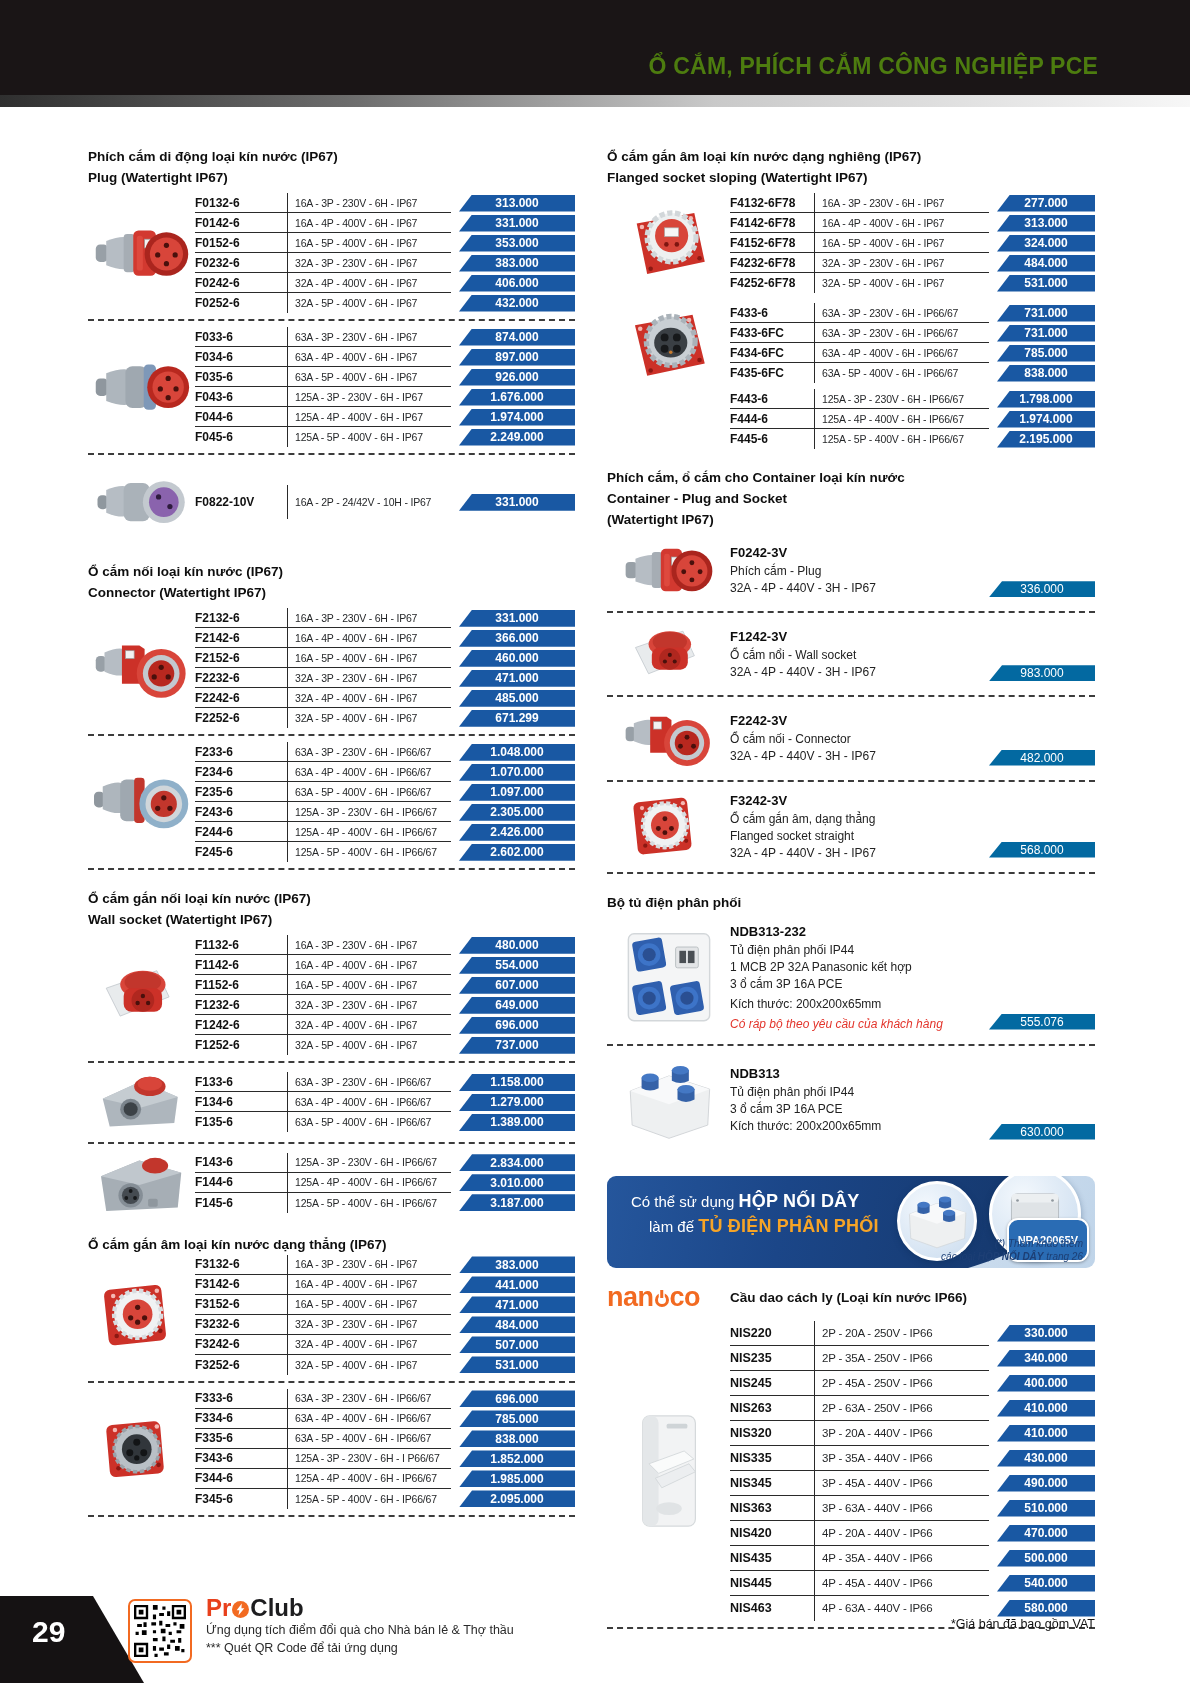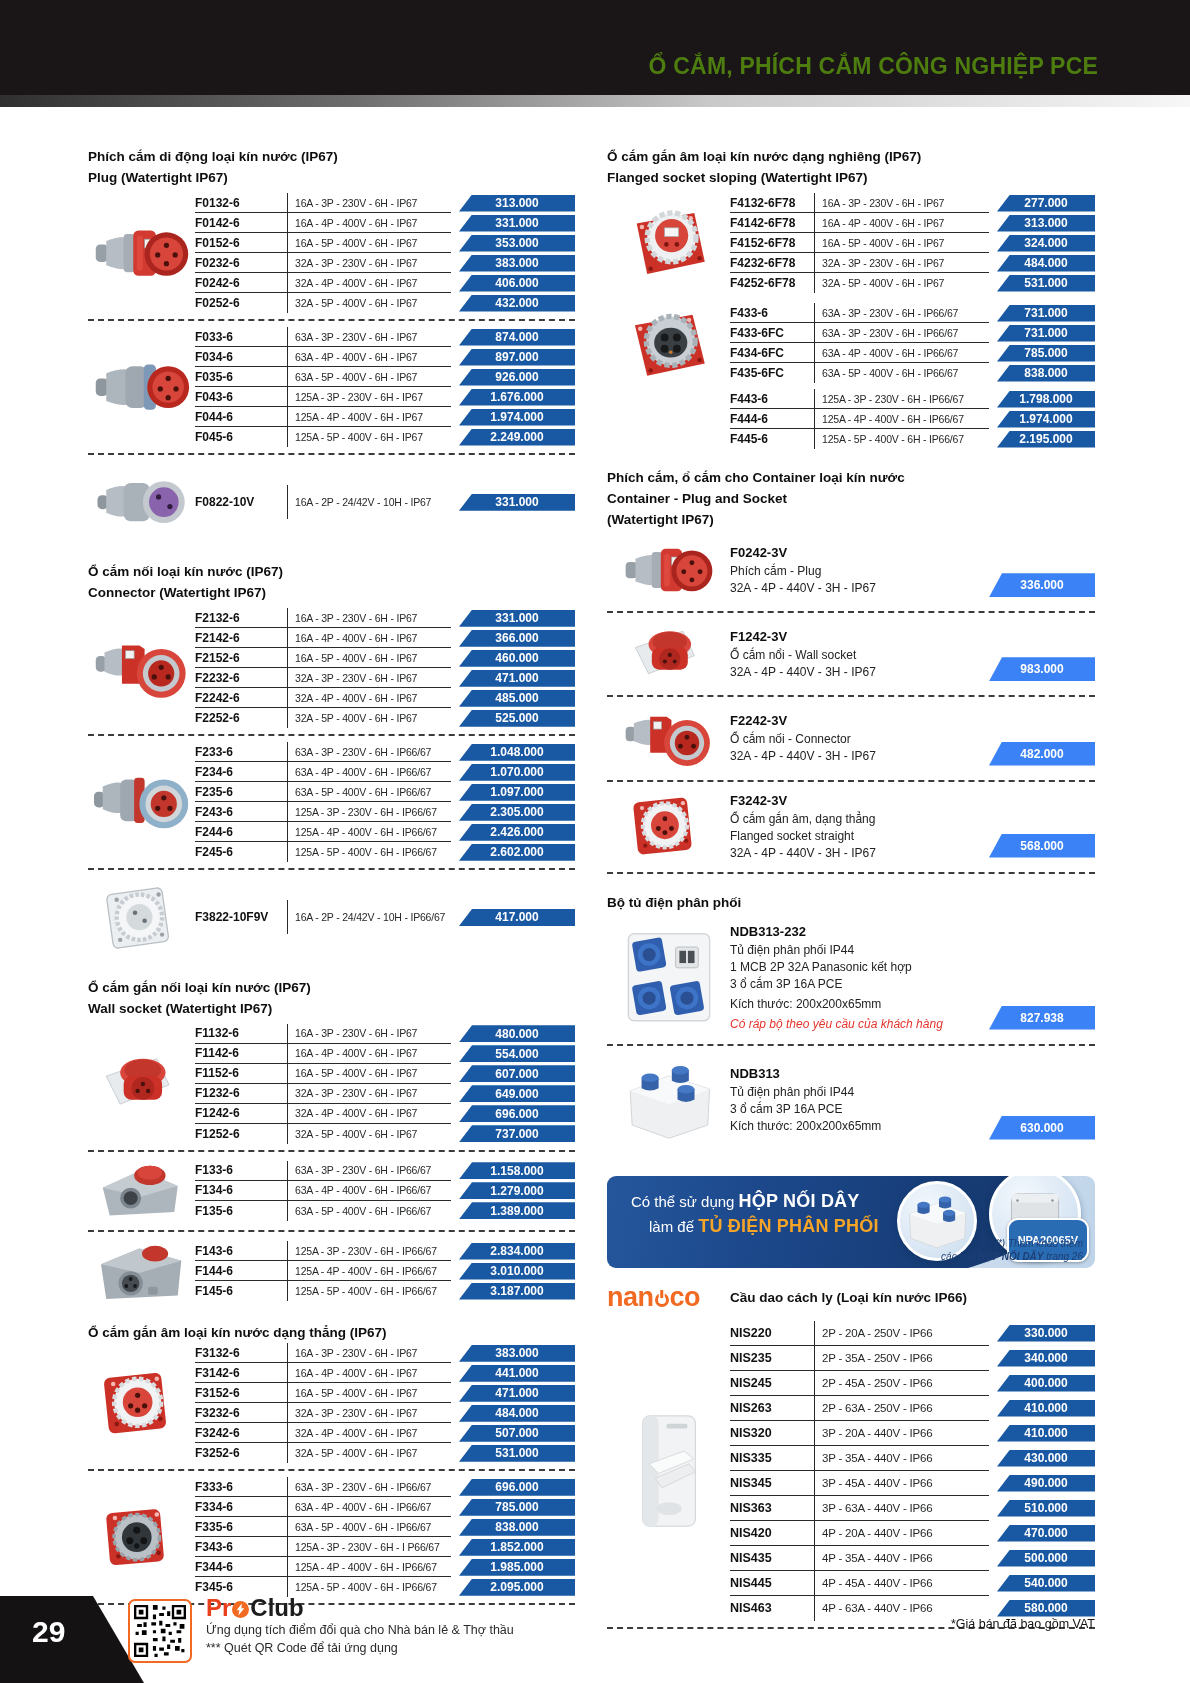--- a/index.html
+++ b/index.html
@@ -41,22 +41,22 @@
   .one{padding:8px 0}
   .one .trow{height:34px}
   .one .c-code,.one .c-spec{border-bottom:none!important}
 
   
   .citem{position:relative;display:flex;align-items:center;min-height:66px;padding:4px 0}
   .citem .pimg{flex:0 0 123px;display:flex;align-items:center;justify-content:center}
   .citem .pimg svg{width:90px;height:auto}
   .citem .ctext{flex:1;font-size:12px;line-height:17px;color:#222}
   .citem .ccode{font-weight:bold;font-size:13px;color:#0d0d0d;margin-bottom:2px}
-  .citem .cprice{position:absolute;right:0;bottom:8px;width:106px;height:24px;background:#3b82f6;color:#fff;
-      font-weight:bold;font-size:12px;display:flex;align-items:center;justify-content:center;
+  .citem .cprice{position:absolute;right:0;bottom:8px;width:106px;height:16px;background:#0369a1;color:#fff;
+      font-weight:normal;font-size:12px;display:flex;align-items:center;justify-content:center;
       clip-path:polygon(13px 0,100% 0,100% 100%,0 100%)}
   .note-red{color:#e3342b;font-style:italic;margin-top:3px}
   .kich{margin-top:3px}
 
   
   .banner{position:relative;height:92px;border-radius:9px;overflow:hidden;margin:28px 0 14px 0;
      background:linear-gradient(115deg,#e7eff8 0%,#d4e2f1 55%,#bfd4e9 100%)}
   .swoosh{position:absolute;left:-34%;top:-85%;width:128%;height:215%;border-radius:50%;
      background:linear-gradient(100deg,#2f66b0 0%,#1b4688 55%,#143567 100%)}
   .bl1{position:relative;padding:15px 0 0 24px;color:#fff;font-size:15px}
@@ -493,21 +493,21 @@
           <div class="c-code">F2242-6</div>
           <div class="c-spec">32A - 4P - 400V - 6H - IP67</div>
           <div class="c-price">
               <div class="price">485.000</div>
             </div>
         </div>
           <div class="trow">
           <div class="c-code">F2252-6</div>
           <div class="c-spec">32A - 5P - 400V - 6H - IP67</div>
           <div class="c-price">
-              <div class="price">525.000</div>
+              <div class="price">671.299</div>
             </div>
         </div>
         </div>
     </div>
     <div class="dash"></div>
     <div class="grp">
       <div class="pimg">
           <svg viewBox="0 0 110 76">
             <use href="#s-conn-gray"></use>
           </svg>
@@ -552,37 +552,20 @@
           <div class="trow">
           <div class="c-code">F245-6</div>
           <div class="c-spec">125A - 5P - 400V - 6H - IP66/67</div>
           <div class="c-price">
               <div class="price">2.602.000</div>
             </div>
         </div>
         </div>
     </div>
     <div class="dash"></div>
-    <div class="grp one">
-      <div class="pimg">
-          <svg viewBox="0 0 110 76">
-            <use href="#s-flange-white"></use>
-          </svg>
-        </div>
-      <div class="tbl">
-
-      <div class="trow">
-          <div class="c-code">F3822-10F9V</div>
-          <div class="c-spec">16A - 2P - 24/42V - 10H - IP66/67</div>
-          <div class="c-price">
-              <div class="price">417.000</div>
-            </div>
-        </div>
-        </div>
-    </div>
   </section>
 
   <section class="sec">
     <div class="sec-title">Ổ cắm gắn nối loại kín nước (IP67)</div>
     <div class="sec-title last">Wall socket (Watertight IP67)</div>
     <div class="grp">
       <div class="pimg">
           <svg viewBox="0 0 110 76">
             <use href="#s-wall-red"></use>
           </svg>
@@ -1006,21 +989,21 @@
           </svg>
         </div>
       <div class="ctext">
         <div class="ccode">NDB313-232</div>
         <div>Tủ điện phân phối IP44</div>
         <div>1 MCB 2P 32A Panasonic kết hợp</div>
         <div>3 ổ cắm 3P 16A PCE</div>
         <div class="kich">Kích thước: 200x200x65mm</div>
         <div class="note-red">Có ráp bộ theo yêu cầu của khách hàng</div>
       </div>
-      <div class="cprice">827.938</div>
+      <div class="cprice">555.076</div>
     </div>
     <div class="dash"></div>
 
     <div class="citem" style="min-height:96px">
       <div class="pimg">
           <svg viewBox="0 0 110 90" style="width:104px">
             <use href="#s-dist-box"></use>
           </svg>
         </div>
       <div class="ctext">

